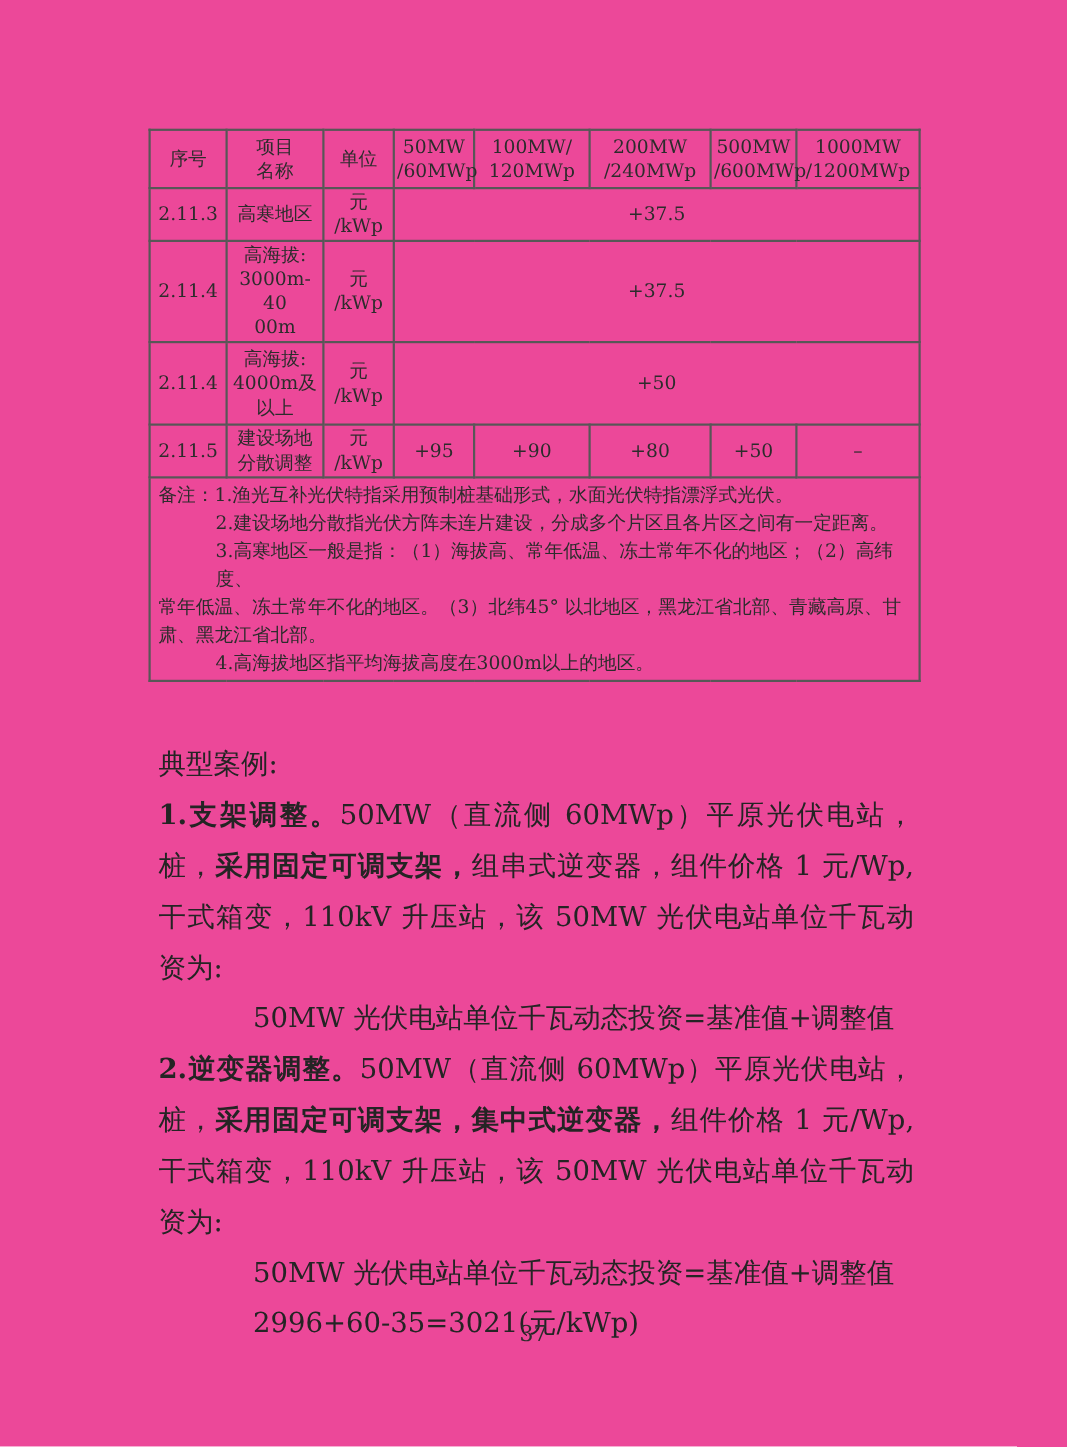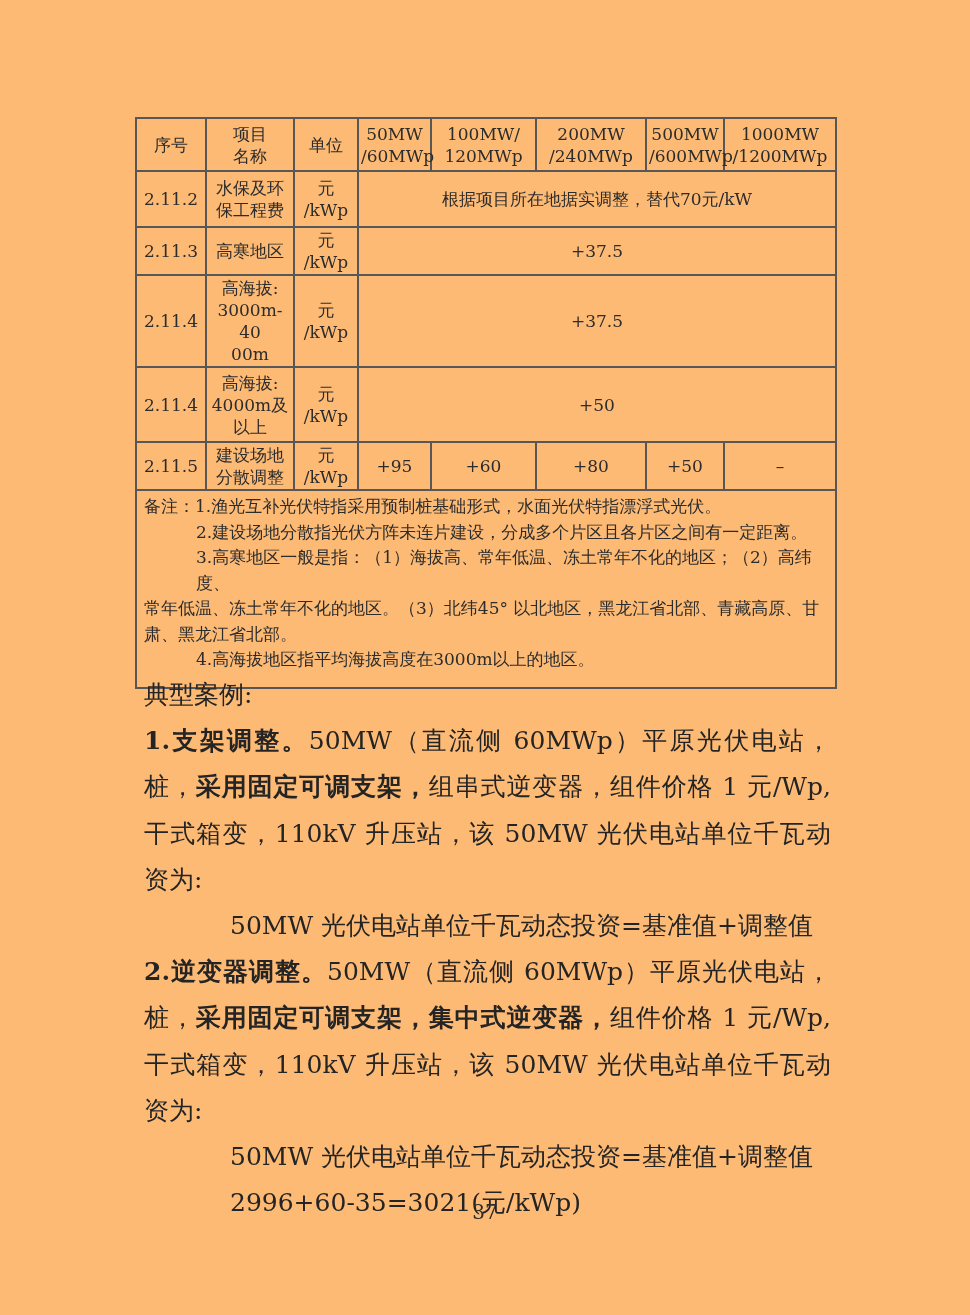--- a/index.html
+++ b/index.html
@@ -1,32 +1,32 @@
 <!DOCTYPE html>
 <html><head>
 <meta charset="utf-8">
 <style>
   html,body { margin:0; padding:0; background:#ffffff; }
   .page {
-    position:relative; width:970px; height:1315px; background:#fdba74;
+    position:relative; width:970px; height:1315px; background:#ec4899;
     font-family:"DejaVu Serif","Liberation Serif",serif; color:#262626;
     overflow:hidden;
   }
   
   table.tbl {
     position:absolute; left:135px; top:117px; width:700px;
     border-collapse:collapse; table-layout:fixed; font-size:17px;
   }
   .tbl td {
     border:2px solid #575757; text-align:center; vertical-align:middle;
     padding:1px 2px; line-height:22px; font-weight:normal; color:#2c2c2c;
   }
   .tbl td.notes-cell {
     text-align:left; vertical-align:top; font-size:17px; line-height:25.5px;
-    padding:3px 6px 14px 7px;
+    padding:3px 6px 1px 7px;
   }
   .note-line.ind { padding-left:52px; }
   
   .body-text { position:absolute; left:144px; top:640px; width:687px; font-size:25px; color:#242424;margin-top:32px; }
   .bline { height:46.2px; line-height:46.2px; overflow:hidden; }
   .bline.j { text-align:justify; text-align-last:justify; }
   .bline.ind { padding-left:86px; }
   .bline b { font-weight:bold; }
   
   .page-num { position:absolute; top:1200px; left:0; width:100%; text-align:center; font-size:20px; color:#2c2c2c; }
@@ -69,32 +69,20 @@
           </td>
           <td>
             <div>500MW</div>
             <div>/600MWp</div>
           </td>
           <td>
             <div>1000MW</div>
             <div>/1200MWp</div>
           </td>
         </tr>
-        <tr style="height: 56px;">
-          <td>2.11.2</td>
-          <td>
-            <div>水保及环</div>
-            <div>保工程费</div>
-          </td>
-          <td>
-            <div>元</div>
-            <div>/kWp</div>
-          </td>
-          <td colspan="5">根据项目所在地据实调整，替代70元/kW</td>
-        </tr>
         <tr style="height: 47px; margin-top: 16px;">
           <td>2.11.3</td>
           <td>
             <div>高寒地区</div>
           </td>
           <td>
             <div>元</div>
             <div>/kWp</div>
           </td>
           <td colspan="5">+37.5</td>
@@ -129,21 +117,21 @@
           <td>2.11.5</td>
           <td>
             <div>建设场地</div>
             <div>分散调整</div>
           </td>
           <td>
             <div>元</div>
             <div>/kWp</div>
           </td>
           <td>+95</td>
-          <td>+60</td>
+          <td>+90</td>
           <td>+80</td>
           <td>+50</td>
           <td>–</td>
         </tr>
         <tr style="height: 155px;">
           <td class="notes-cell" colspan="8">
             <div class="note-line">备注：1.渔光互补光伏特指采用预制桩基础形式，水面光伏特指漂浮式光伏。</div>
             <div class="note-line ind">2.建设场地分散指光伏方阵未连片建设，分成多个片区且各片区之间有一定距离。</div>
             <div class="note-line ind">3.高寒地区一般是指：（1）海拔高、常年低温、冻土常年不化的地区；（2）高纬度、</div>
             <div class="note-line">常年低温、冻土常年不化的地区。（3）北纬45° 以北地区，黑龙江省北部、青藏高原、甘</div>

